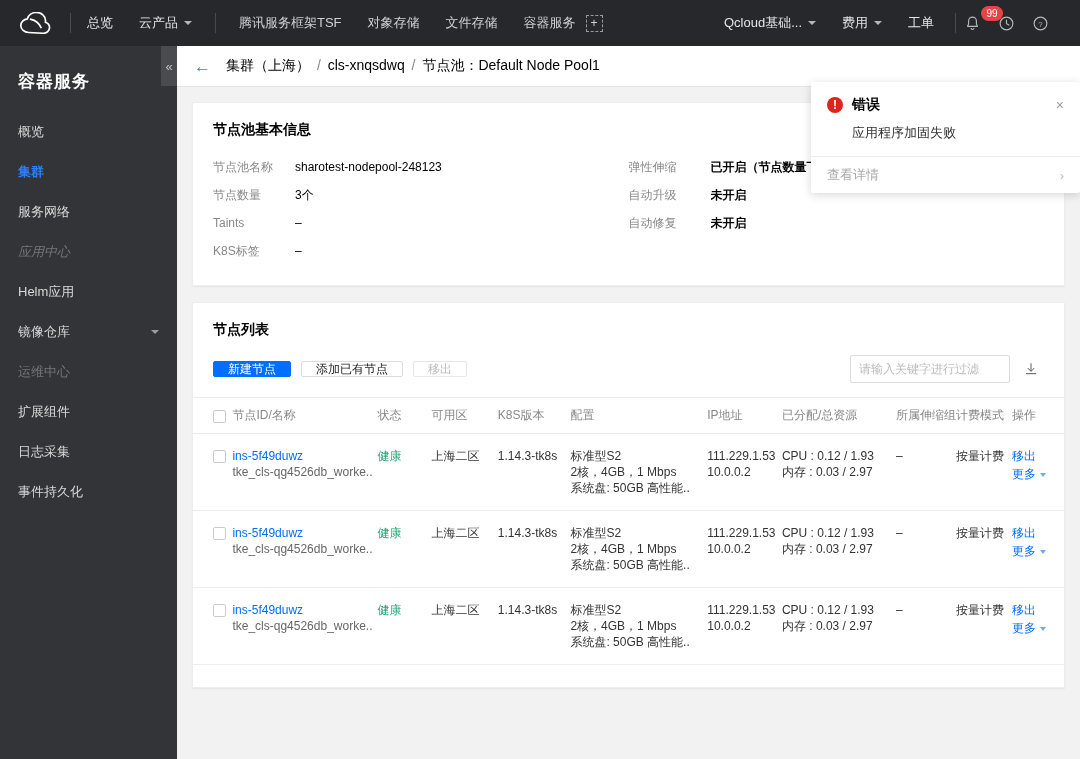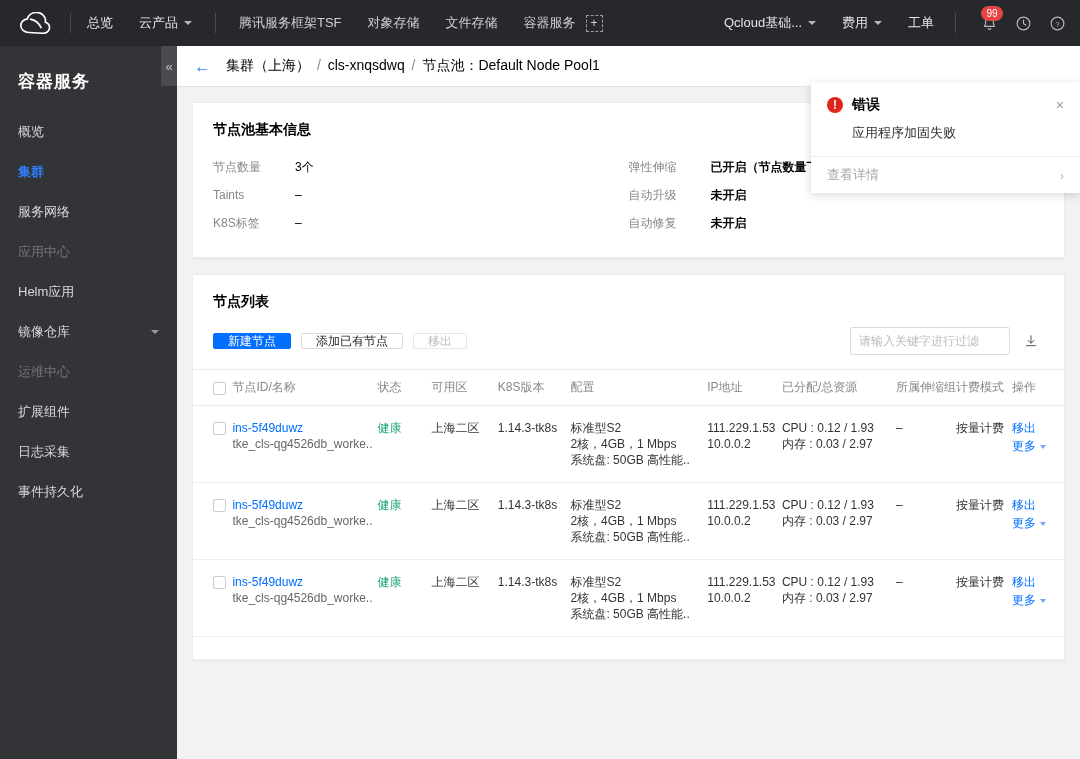--- a/index.html
+++ b/index.html
@@ -31,21 +31,21 @@
     display: inline-block; width: 0; height: 0; margin-left: 6px;
     border-left: 4px solid transparent; border-right: 4px solid transparent;
     border-top: 4px solid #b5b6b8;
   }
   .nav-plus {
     width: 17px; height: 17px; border: 1px dashed #9a9b9d; color: #cfd0d2;
     font-size: 12px; line-height: 15px; text-align: center; margin-left: 4px; cursor: pointer;
   }
   .nav-right { margin-left: auto; display: flex; align-items: center; padding-right: 14px; }
   .icon-btn {
-    width: 34px; height: 46px; display: flex; align-items: center; justify-content: flex-end;
+    width: 34px; height: 46px; display: flex; align-items: center; justify-content: flex-start;
     cursor: pointer; position: relative;
   }
   .badge {
     position: absolute; top: 6px; left: 17px; background: #e54545; color: #fff;
     font-size: 10px; line-height: 15px; height: 15px; min-width: 22px;
     border-radius: 8px; text-align: center; padding: 0 4px; font-weight: 400;
   }
 
   
   .sidebar {
@@ -263,21 +263,21 @@
     <div class="side-list">
       <div class="side-item" style="margin-bottom:7px;">
         <span>概览</span>
       </div>
       <div class="side-item active" style="margin-bottom:7px;">
         <span>集群</span>
       </div>
       <div class="side-item" style="margin-bottom:7px;">
         <span>服务网络</span>
       </div>
-      <div class="side-item disabled" style="margin-bottom:7px;">
+      <div class="side-item disabled" style="margin-bottom:7px;font-style:italic;">
         <span>应用中心</span>
       </div>
       <div class="side-item" style="margin-bottom:7px;">
         <span>Helm应用</span>
       </div>
       <div class="side-item" style="margin-bottom:7px;">
         <span>镜像仓库</span>
         <i class="sarrow"></i>
       </div>
       <div class="side-item disabled" style="margin-bottom:7px;">
@@ -308,20 +308,24 @@
         <span class="cl">节点池：Default Node Pool1</span>
       </div>
     </div>
 
     <div class="scroll-area">
 
       <div class="card info-card">
         <div class="card-title">节点池基本信息</div>
         <div class="info-grid">
           <div class="info-col">
+            <div class="info-row">
+              <div class="info-label">节点池名称</div>
+              <div class="info-value">sharotest-nodepool-248123</div>
+            </div>
             <div class="info-row">
               <div class="info-label">节点数量</div>
               <div class="info-value">3个</div>
             </div>
             <div class="info-row">
               <div class="info-label">Taints</div>
               <div class="info-value">–</div>
             </div>
             <div class="info-row">
               <div class="info-label">K8S标签</div>

